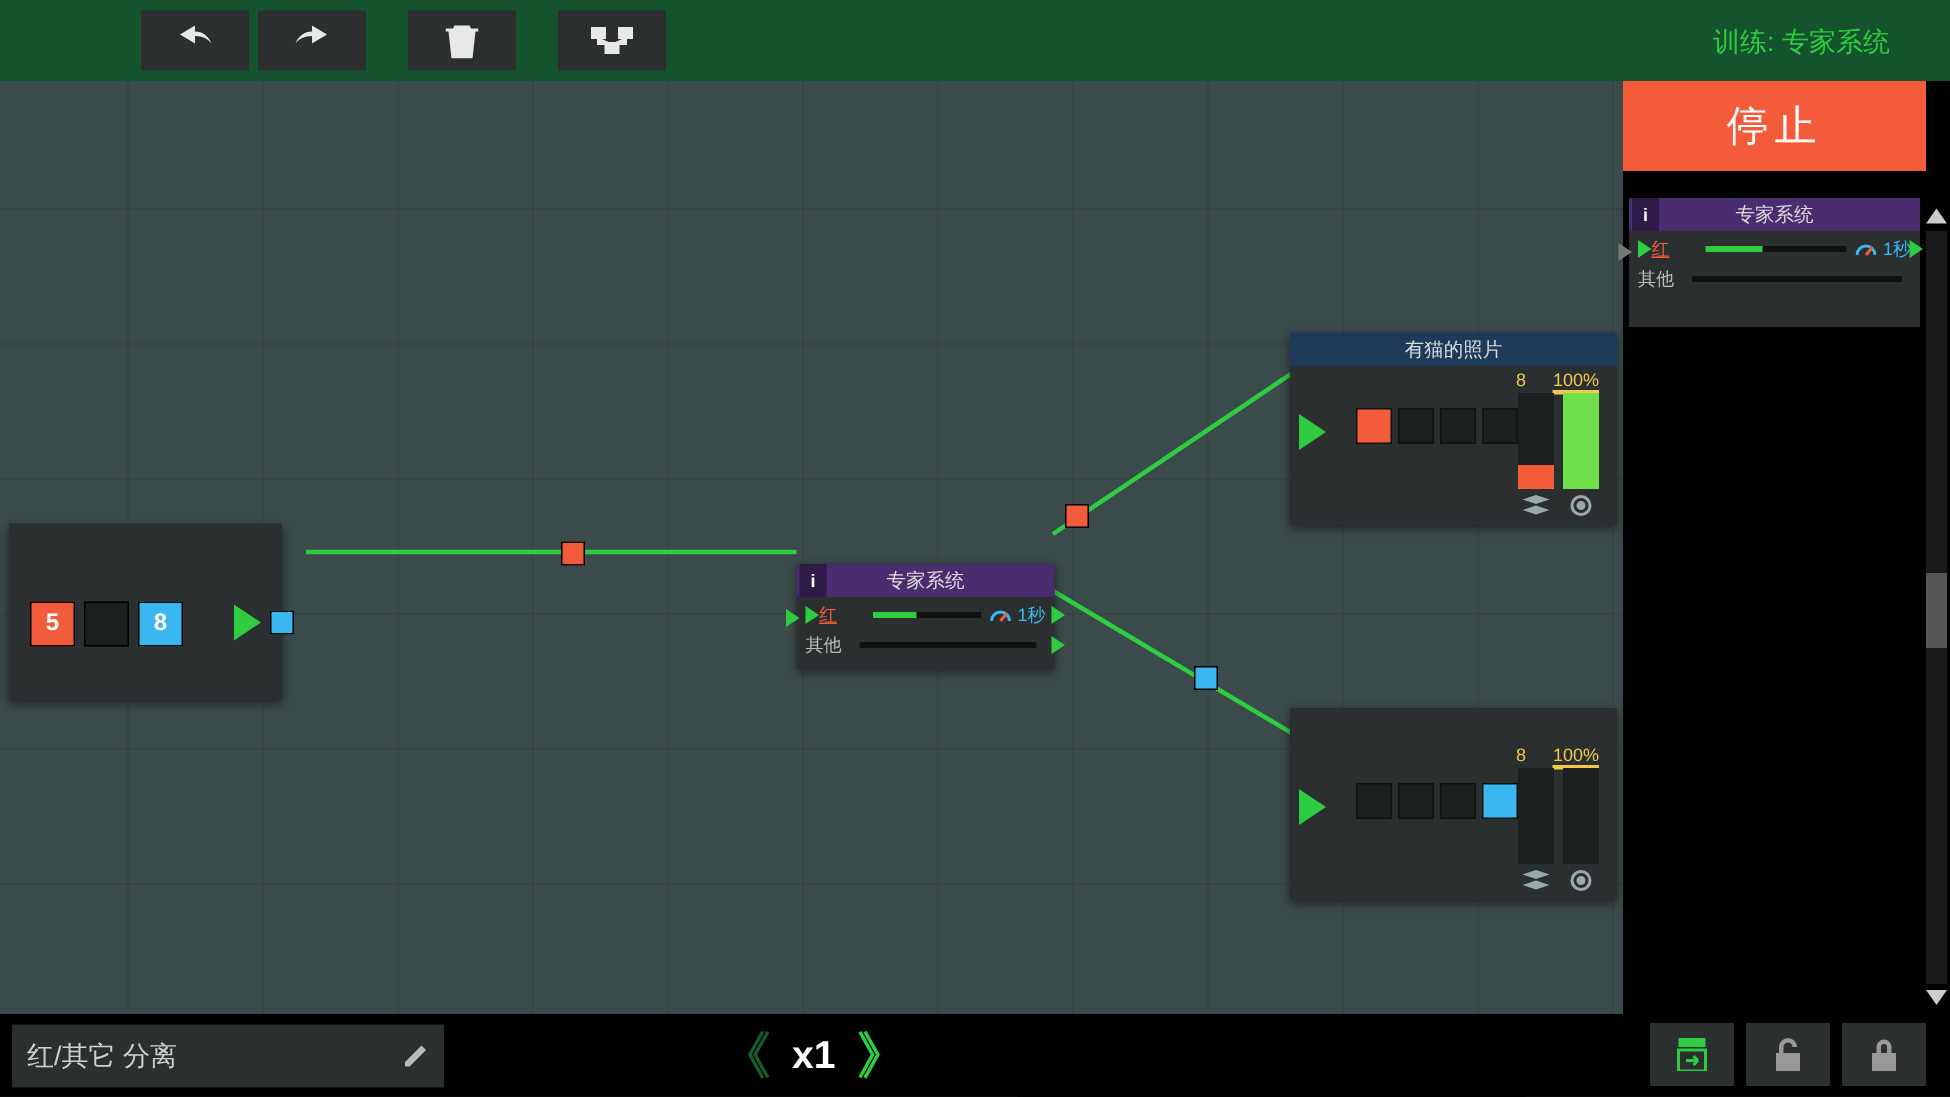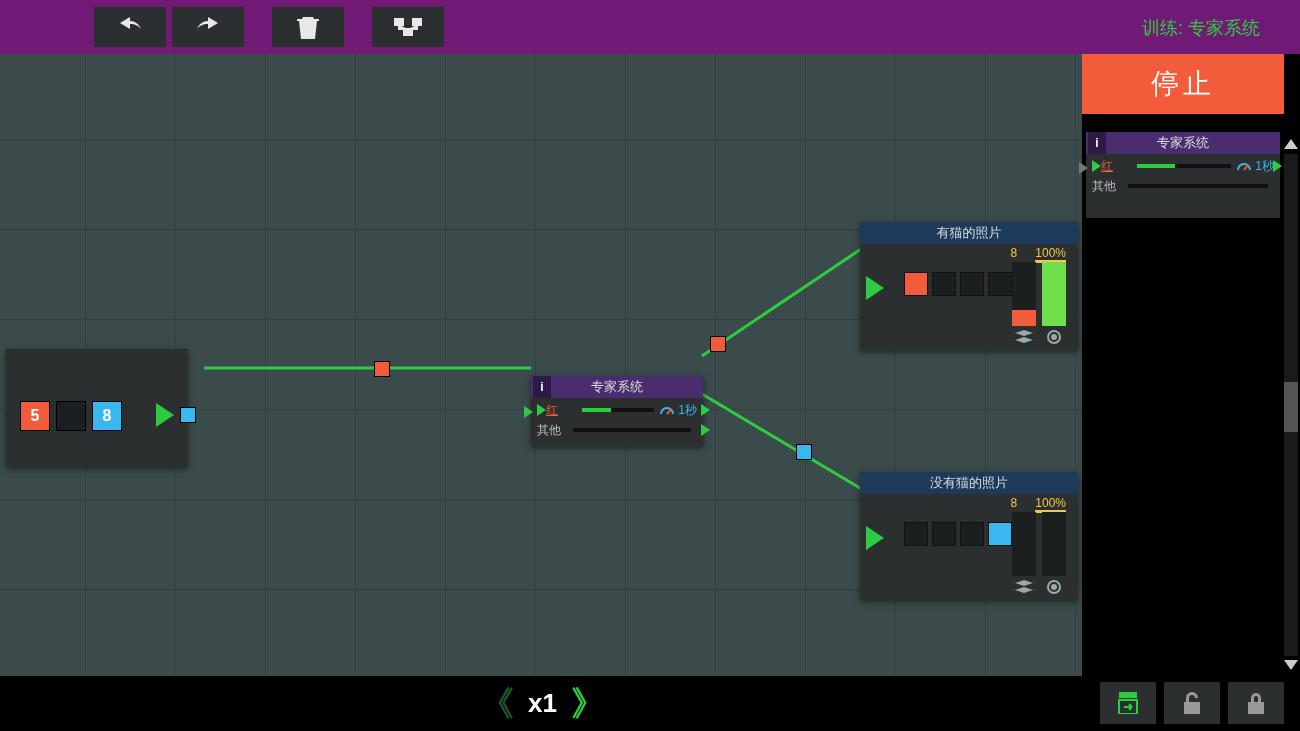--- a/index.html
+++ b/index.html
@@ -1,21 +1,21 @@
 <!DOCTYPE html>
 <html><head>
 <meta charset="utf-8">
 <style>
   * { box-sizing: border-box; margin: 0; padding: 0; font-family: "Microsoft YaHei", Arial, sans-serif; user-select: none; }
   html, body { width: 1300px; height: 731px; background: #000; overflow: hidden; }
 
   
   .toolbar {
     position: absolute; left: 0; top: 0; width: 1300px; height: 54px;
-    background: #701a75; display: flex; align-items: center;
+    background: #14532d; display: flex; align-items: center;
   }
   .tb-btn {
     width: 72px; height: 40px; margin-left: 18px;
     background: #2b2f30; display: flex; align-items: center; justify-content: center;
     cursor: pointer;
   }
   .tb-btn.first { margin-left: 94px; }
   .tb-btn svg { fill: #e8e8e8; }
   .training-label {
     position: absolute; right: 40px; top: 16px;
@@ -296,21 +296,20 @@
     </div>
     <div style="position:absolute; right:12px; bottom:4px" class="target-icon">
       <svg width="16" height="16" viewBox="0 0 16 16" fill="none" stroke="#9aa" stroke-width="2">
           <circle cx="8" cy="8" r="6"></circle>
           <circle cx="8" cy="8" r="2" fill="#9aa"></circle>
         </svg>
     </div>
   </div>
 
   <div class="node" style="left:860px; top:370px; width:218px; height:128px">
-    <div class="title">没有猫的照片</div>
     <div style="position:absolute; right:12px; top:24px; display:flex; gap:18px;">
       <span class="bar-label">8</span>
       <span class="bar-label" style="border-bottom:3px solid #f2c84b">100%</span>
     </div>
     <div style="position:absolute; left:6px; top:54px">
         <div class="play"></div>
       </div>
     <div style="position:absolute; left:44px; top:50px; display:flex">
       <div class="slot"></div>
       <div class="slot"></div>
@@ -364,20 +363,26 @@
     <div style="position:absolute; left:-7px; top:30px; border-left-color:#777" class="play small"></div>
   </div>
 
   <div class="scroll-arrow up"></div>
   <div class="scroll-track"></div>
   <div class="scroll-thumb"></div>
   <div class="scroll-arrow down"></div>
 </div>
 
 <div class="bottombar">
+  <div class="name-field">
+    <span>红/其它 分离</span>
+    <svg width="18" height="18" viewBox="0 0 18 18" fill="#bbb">
+        <path d="M2 13l9-9 3 3-9 9H2v-3zM13 2l3 3-2 2-3-3 2-2z"></path>
+      </svg>
+  </div>
 
   <div class="speed">
     <span class="arrow l">《</span>
     <span>x1</span>
     <span class="arrow r">》</span>
   </div>
 
   <div class="bb-right">
     <div class="bb-btn">
       <svg width="26" height="22" viewBox="0 0 26 22">

